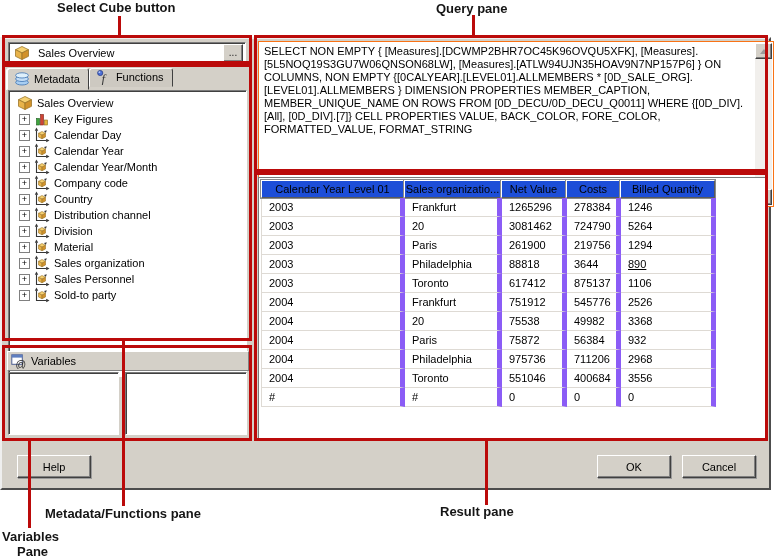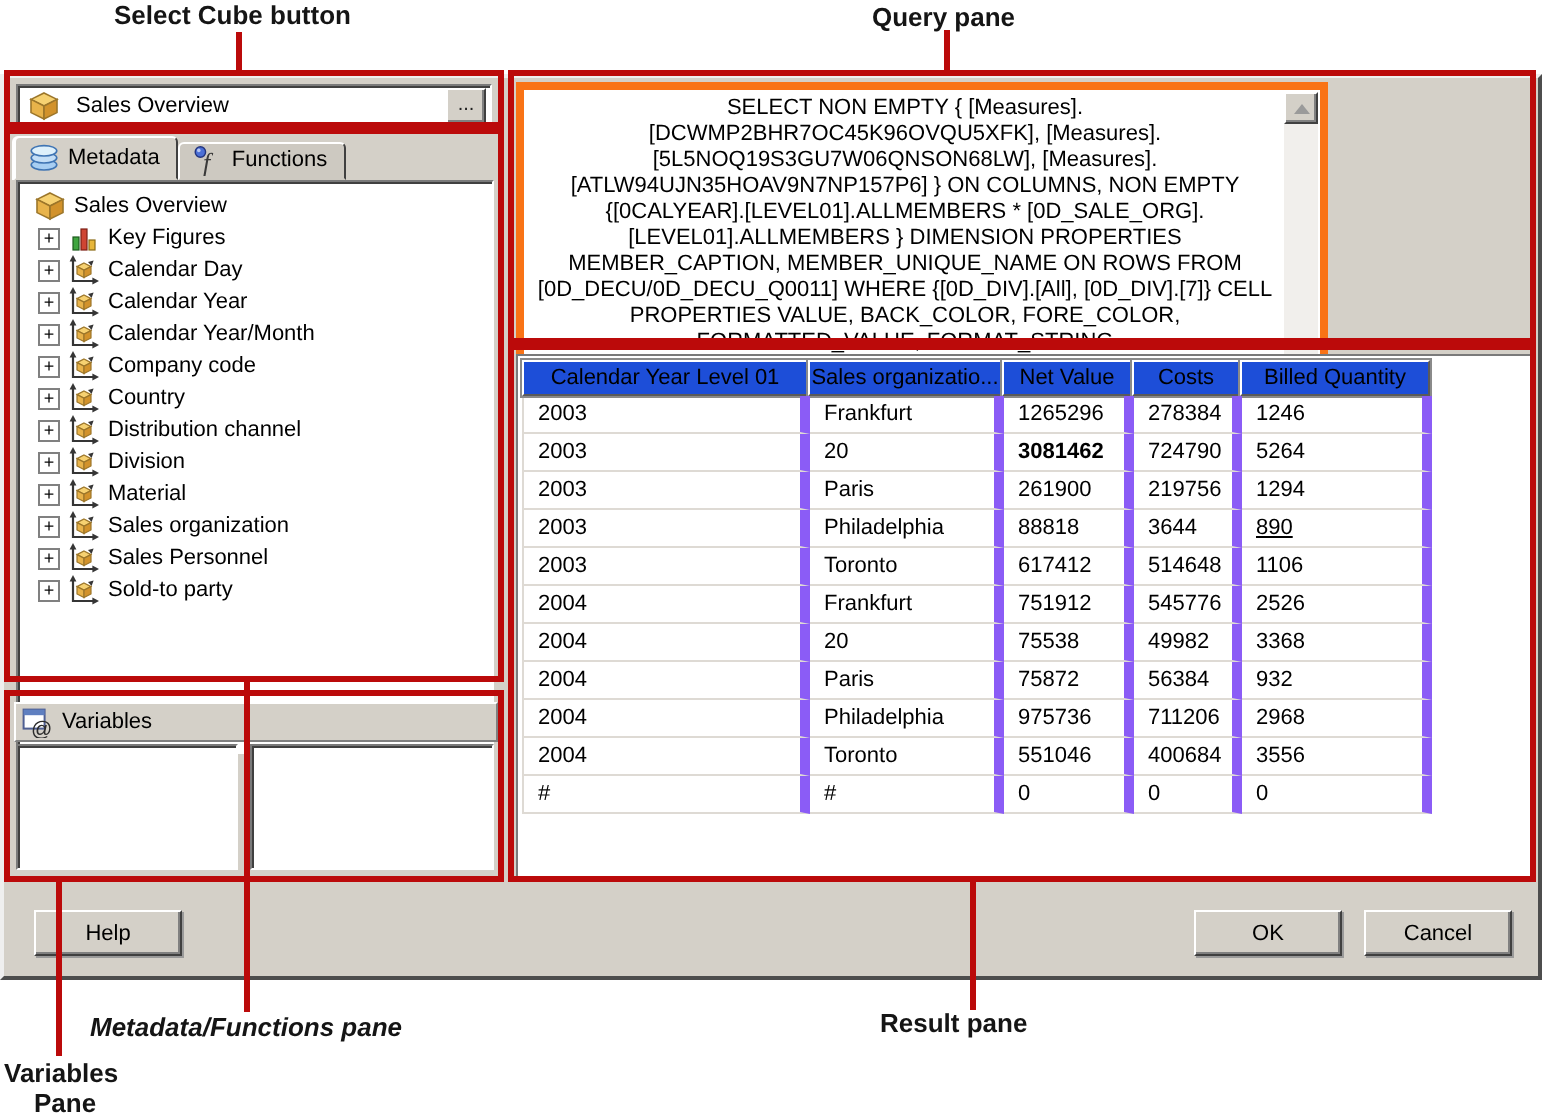--- a/index.html
+++ b/index.html
@@ -20,21 +20,21 @@
   .cube-field { position:absolute; left:6px; top:3px; width:238px; height:22px; background:#fff;
                 border:1px solid; border-color:#7a7a7a #fff #fff #7a7a7a;
                 box-shadow:inset 1px 1px 0 #404040; display:flex; align-items:center; }
   .cube-field .icon16 { margin-left:5px; }
   .cube-text { font-size:11px; color:#000; margin-left:8px; flex:1; }
   .browse-btn { width:20px; height:18px; margin-right:2px; background:#d4d0c8; font-size:10px; line-height:8px;
                 border:1px solid; border-color:#fff #404040 #404040 #fff; box-shadow:inset -1px -1px 0 #808080;
                 font-family:"Liberation Sans", sans-serif; color:#222; }
 
   
-  .tabstrip { position:absolute; left:5px; top:29px; height:22px; display:flex; align-items:flex-end; }
+  .tabstrip { position:absolute; left:5px; top:29px; height:22px; display:flex; }
   .tab { display:flex; align-items:center; gap:4px; padding:2px 8px 3px 6px; font-size:11px; background:#d4d0c8;
          border:1px solid; border-color:#fff #404040 transparent #fff; border-radius:3px 3px 0 0; height:20px; }
   .tab.selected { height:22px; z-index:2; box-shadow:-1px 0 0 #fff; }
   .tab:not(.selected) { height:19px; background:#cdc9c1; }
 
   
   .tree-panel { position:absolute; left:6px; top:51px; width:239px; height:287px; background:#fff;
                 border:1px solid; border-color:#7a7a7a #fff #fff #7a7a7a; box-shadow:inset 1px 1px 0 #404040;
                 overflow:hidden; padding-top:4px; }
   .tree-row { height:16px; display:flex; align-items:center; font-size:11px; color:#000; white-space:nowrap; }
@@ -50,22 +50,22 @@
   
   .vars-header { position:absolute; left:5px; top:312px; width:242px; height:20px; background:#d4d0c8;
                  border:1px solid; border-color:#fff #808080 #808080 #fff;
                  display:flex; align-items:center; gap:4px; padding-left:3px; font-size:11px; color:#000; }
   .vars-list { position:absolute; top:333px; height:63px; background:#fff;
                border:1px solid; border-color:#7a7a7a #fff #fff #7a7a7a; box-shadow:inset 1px 1px 0 #404040; }
   .vars-list.left  { left:6px;  width:111px; }
   .vars-list.right { left:123px; width:122px; }
 
   
-  .query-pane { position:absolute; left:256px; top:2px; width:406px; height:166px; background:#fff;
-                border:4px solid #f97316;text-align:center; }
+  .query-pane { position:absolute; left:256px; top:2px; width:516px; height:166px; background:#fff;
+                border:1px solid #f97316; }
   .query-text { position:absolute; left:2px; top:1px; right:20px; bottom:2px; font-size:11px; line-height:13px;
                 color:#000; overflow:hidden; overflow-wrap:break-word; padding:2px 2px 0 3px; }
   .vscroll { position:absolute; right:1px; top:1px; bottom:1px; width:17px; background:#f1efec; }
   .sb-btn { position:absolute; left:0; width:17px; height:16px; background:#d4d0c8;
             border:1px solid; border-color:#fff #404040 #404040 #fff; box-shadow:inset -1px -1px 0 #808080;
             display:flex; align-items:center; justify-content:center; }
   .sb-btn.up { top:0; } .sb-btn.down { bottom:0; }
   .tri-up { width:0; height:0; border-left:4px solid transparent; border-right:4px solid transparent; border-bottom:5px solid #9a9a9a; }
   .tri-down { width:0; height:0; border-left:4px solid transparent; border-right:4px solid transparent; border-top:5px solid #9a9a9a; }
 
@@ -87,21 +87,21 @@
              border:1px solid; border-color:#fff #404040 #404040 #fff; box-shadow:inset -1px -1px 0 #808080, 1px 1px 0 #9a9a9a; }
   .win-btn.help { left:15px; } .win-btn.ok { left:595px; } .win-btn.cancel { left:680px; }
 </style>
 </head>
 <body>
 
 <div class="canvas">
 
   <div class="ann-label" style="left:57px; top:0;">Select Cube button</div>
   <div class="ann-label" style="left:436px; top:1px;">Query pane</div>
-  <div class="ann-label" style="left:45px; top:506px;font-style:italic;">Metadata/Functions pane</div>
+  <div class="ann-label" style="left:45px; top:506px;">Metadata/Functions pane</div>
   <div class="ann-label" style="left:2px; top:529px;">Variables</div>
   <div class="ann-label" style="left:17px; top:544px;">Pane</div>
   <div class="ann-label" style="left:440px; top:504px;">Result pane</div>
 
   <div class="ann-line" style="left:118px; top:16px; height:20px;"></div>
   <div class="ann-line" style="left:472px; top:15px; height:21px;"></div>
   <div class="ann-line" style="left:122px; top:338px; height:168px;"></div>
   <div class="ann-line" style="left:28px; top:441px; height:87px;"></div>
   <div class="ann-line" style="left:485px; top:441px; height:64px;"></div>
 
@@ -381,21 +381,21 @@
           <div class="trow">
             <div class="td" style="width: 143px;">2003</div>
             <div class="td" style="width: 97px;">Frankfurt</div>
             <div class="td" style="width: 65px;">1265296</div>
             <div class="td" style="width: 54px;">278384</div>
             <div class="td" style="width: 95px;">1246</div>
           </div>
           <div class="trow">
             <div class="td" style="width: 143px;">2003</div>
             <div class="td" style="width: 97px;">20</div>
-            <div class="td" style="width: 65px; font-weight: bold;">3081462</div>
+            <div class="td" style="width: 65px;">3081462</div>
             <div class="td" style="width: 54px;">724790</div>
             <div class="td" style="width: 95px;">5264</div>
           </div>
           <div class="trow">
             <div class="td" style="width: 143px;">2003</div>
             <div class="td" style="width: 97px;">Paris</div>
             <div class="td" style="width: 65px;">261900</div>
             <div class="td" style="width: 54px;">219756</div>
             <div class="td" style="width: 95px;">1294</div>
           </div>
@@ -403,21 +403,21 @@
             <div class="td" style="width: 143px;">2003</div>
             <div class="td" style="width: 97px;">Philadelphia</div>
             <div class="td" style="width: 65px;">88818</div>
             <div class="td" style="width: 54px;">3644</div>
             <div class="td" style="width: 95px; text-decoration: underline;">890</div>
           </div>
           <div class="trow">
             <div class="td" style="width: 143px;">2003</div>
             <div class="td" style="width: 97px;">Toronto</div>
             <div class="td" style="width: 65px;">617412</div>
-            <div class="td" style="width: 54px;">514648</div>
+            <div class="td" style="width: 54px;">875137</div>
             <div class="td" style="width: 95px;">1106</div>
           </div>
           <div class="trow">
             <div class="td" style="width: 143px;">2004</div>
             <div class="td" style="width: 97px;">Frankfurt</div>
             <div class="td" style="width: 65px;">751912</div>
             <div class="td" style="width: 54px;">545776</div>
             <div class="td" style="width: 95px;">2526</div>
           </div>
           <div class="trow">

